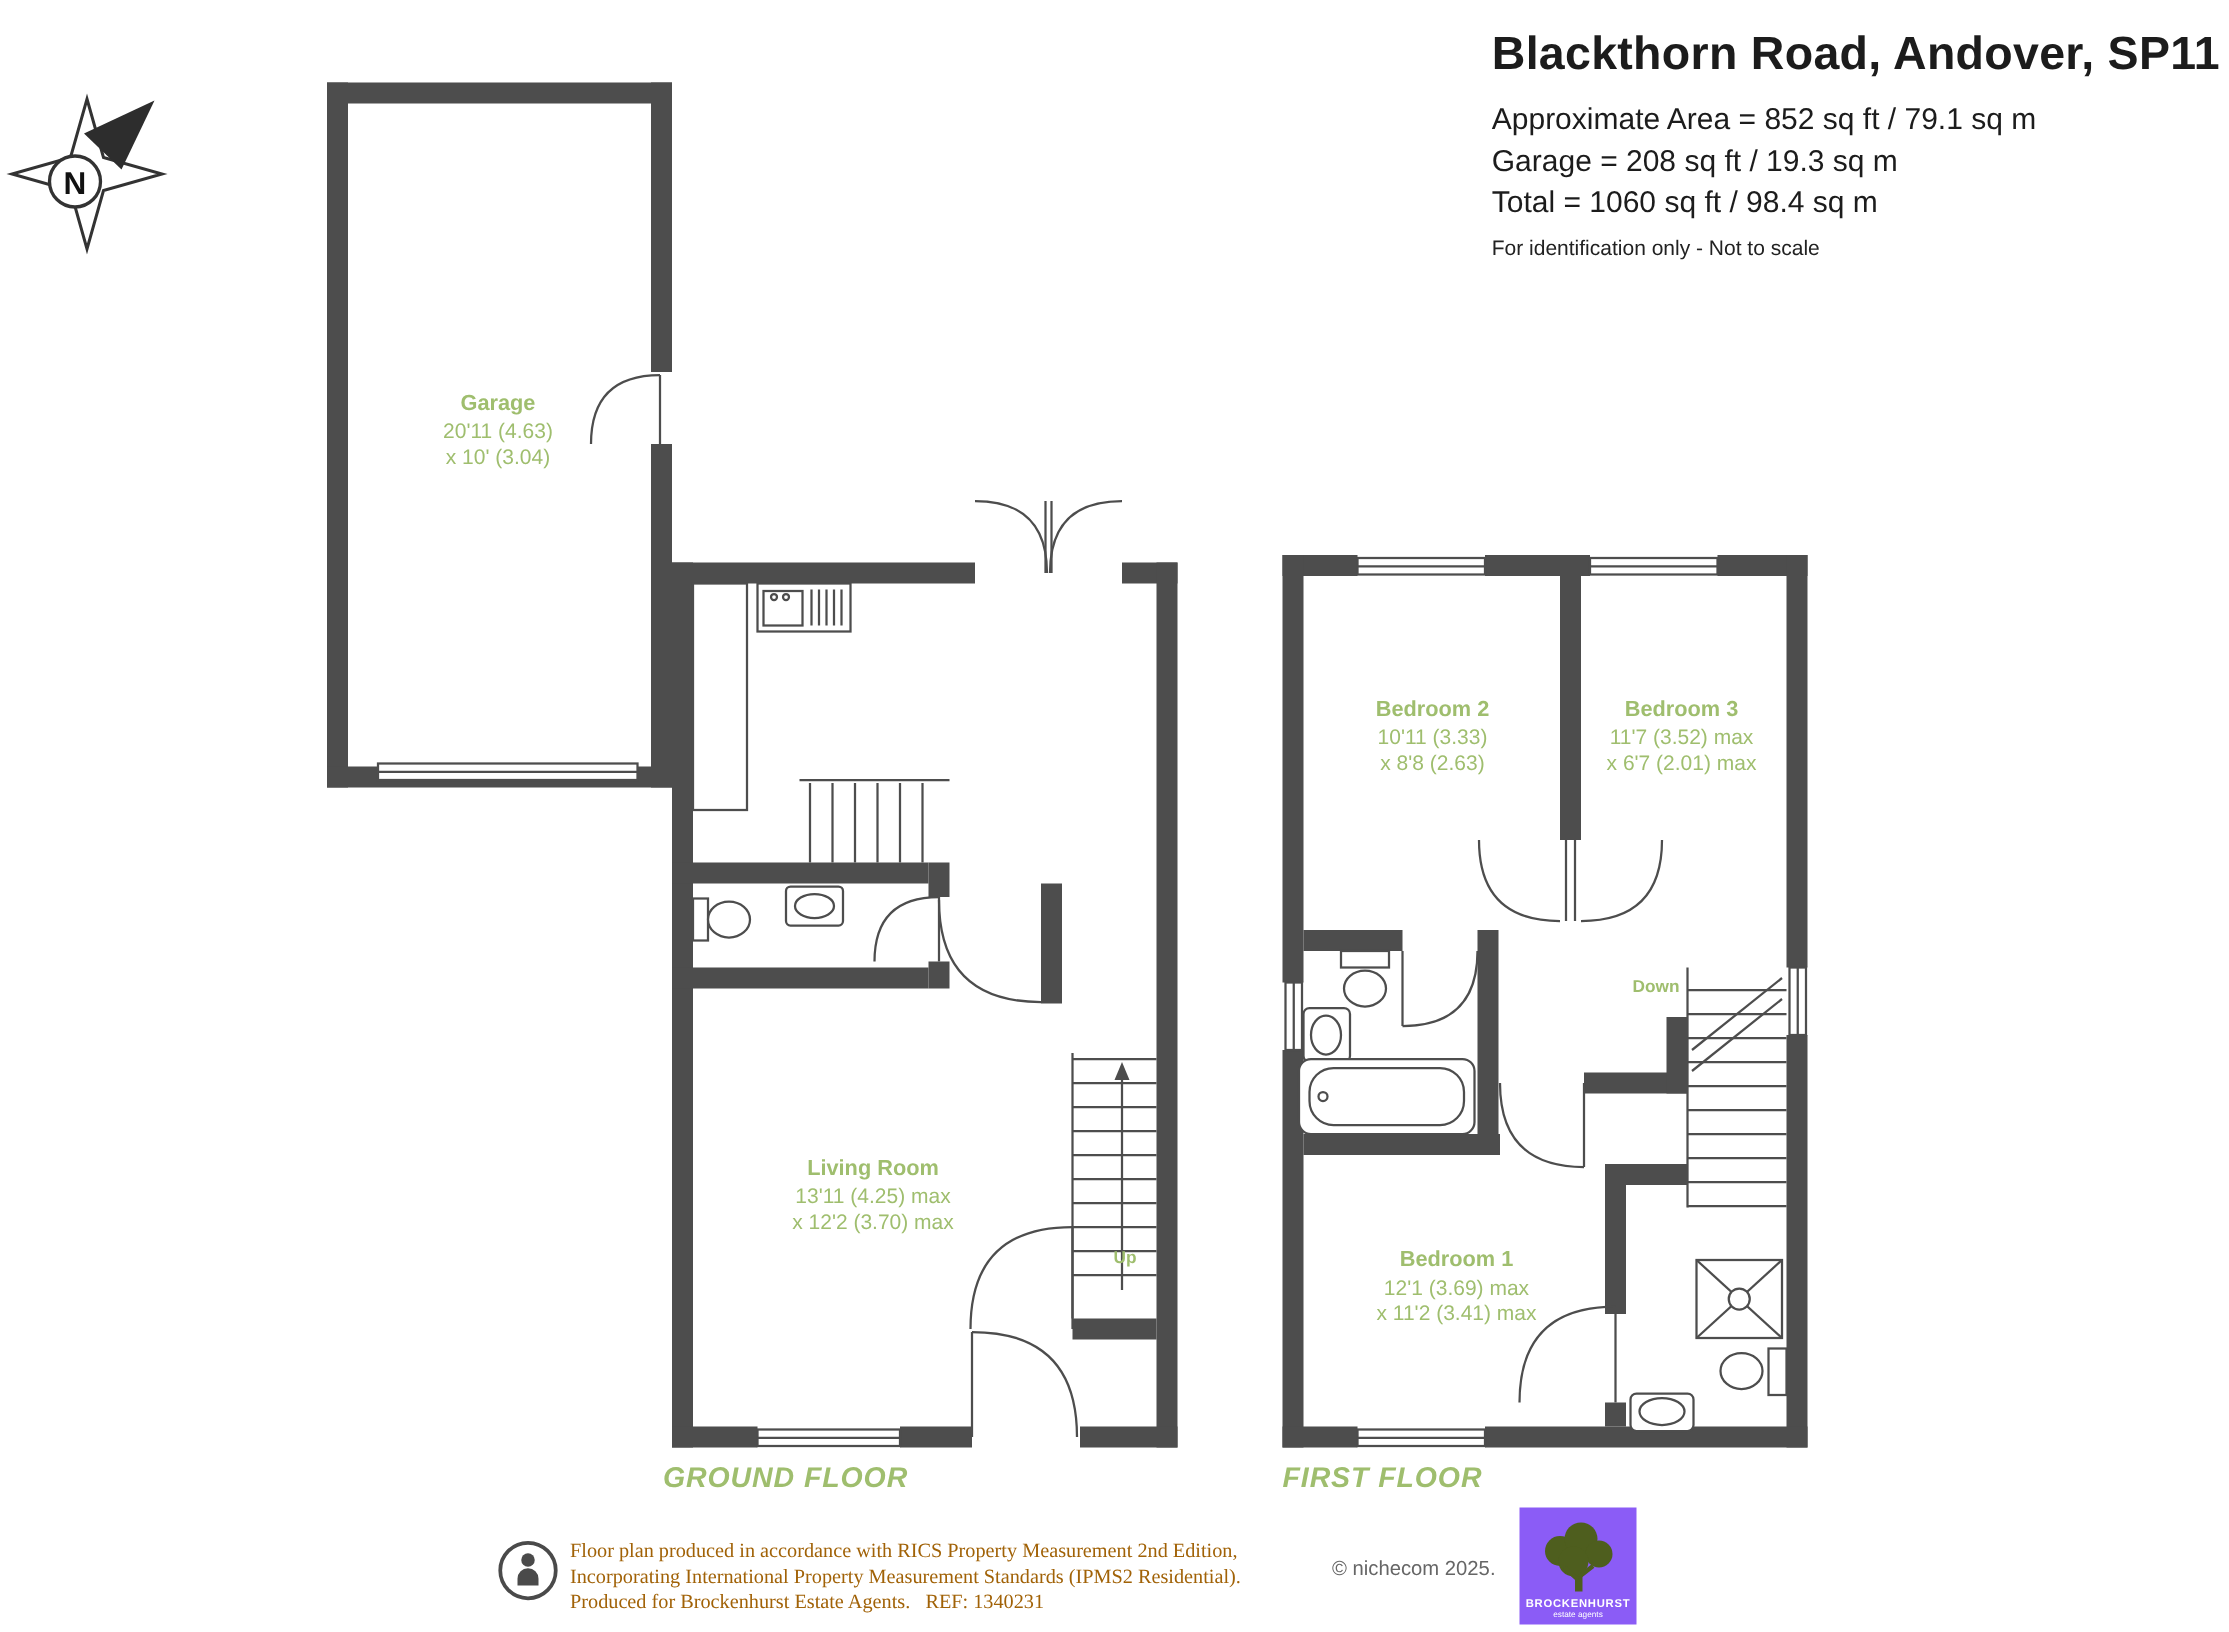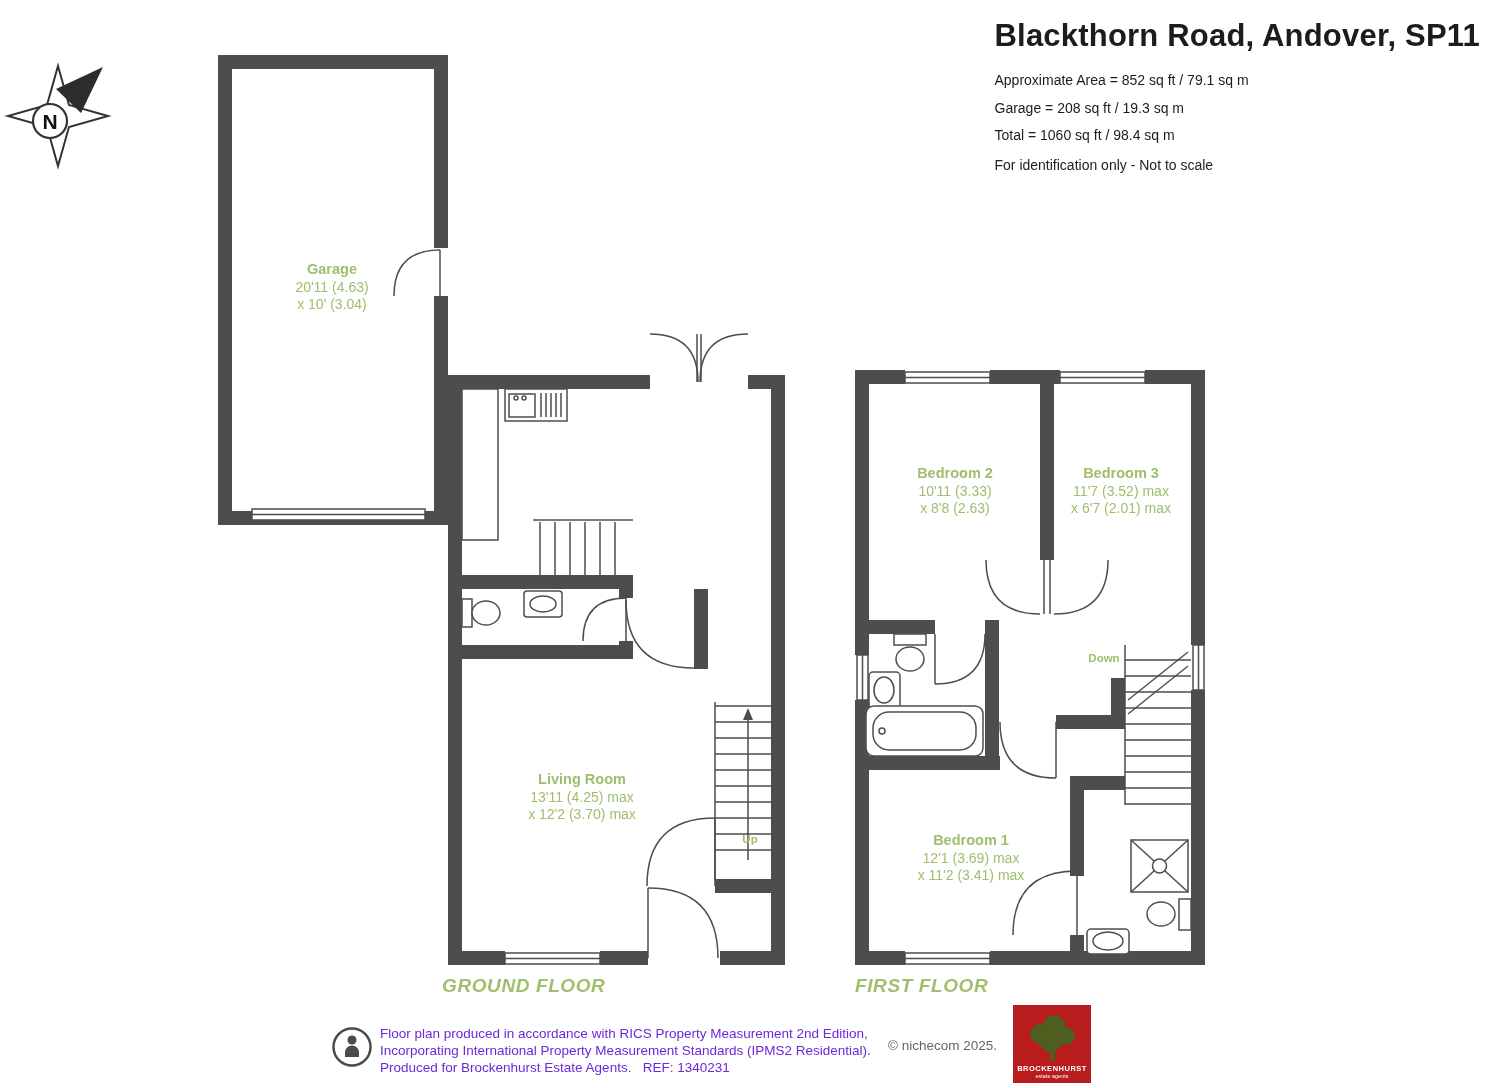--- a/index.html
+++ b/index.html
@@ -4,33 +4,33 @@
 <style>
   * { margin:0; padding:0; box-sizing:border-box; }
   html,body { background:#ffffff; }
   body { font-family:"Liberation Sans", sans-serif; }
   .canvas { position:relative; width:1486px; height:1088px; background:#fff; overflow:hidden; }
   .plan-svg { position:absolute; left:0; top:0; }
 
   .header { position:absolute; top:3px; right:6px; text-align:left; color:#1c1c1c;margin-top:15px; }
   .header .title { font-size:31px; font-weight:bold; letter-spacing:.2px; }
   .header .area-block { margin-top:13px; }
-  .header .area-line { font-size:14px; line-height:27.5px; font-weight:500; }
+  .header .area-line { font-size:20px; line-height:27.5px; font-weight:500; }
   .header .disclaimer { font-size:14px; margin-top:7px; color:#222; }
 
   .room-label { position:absolute; text-align:center; color:#9fbe6e; font-size:14px; line-height:17.5px; }
   .room-label .room-name { font-weight:bold; font-size:14.5px; }
 
   .floor-label { position:absolute; color:#9fbe6e; font-weight:bold; font-size:19px; letter-spacing:.6px;font-style:italic; }
   .stair-label { position:absolute; color:#9fbe6e; font-weight:bold; font-size:11.5px; text-align:center; }
 
-  .footer-text { position:absolute; left:380px; top:1025px; font-size:13.5px; line-height:17px; color:#6d28d9; }
+  .footer-text { position:absolute; left:380px; top:1025px; font-size:13.5px; line-height:17px; color:#a16207;font-family:Liberation Serif, serif; }
   .copyright { position:absolute; left:888px; top:1038px; font-size:13.5px; color:#666; }
 
-  .logo { position:absolute; left:1013px; top:1005px; width:78px; height:78px; background:#b91c1c; }
+  .logo { position:absolute; left:1013px; top:1005px; width:78px; height:78px; background:#8b5cf6; }
 </style>
 </head>
 <body>
 
 <div class="canvas">
 
   <svg class="plan-svg" width="1486" height="1088" viewBox="0 0 1486 1088">
 
     <g>
       <path d="M58,66 L69,105 L108,116 L69,127 L58,166 L47,127 L8,116 L47,105 Z" fill="#ffffff" stroke="#333333" stroke-width="2"></path>

